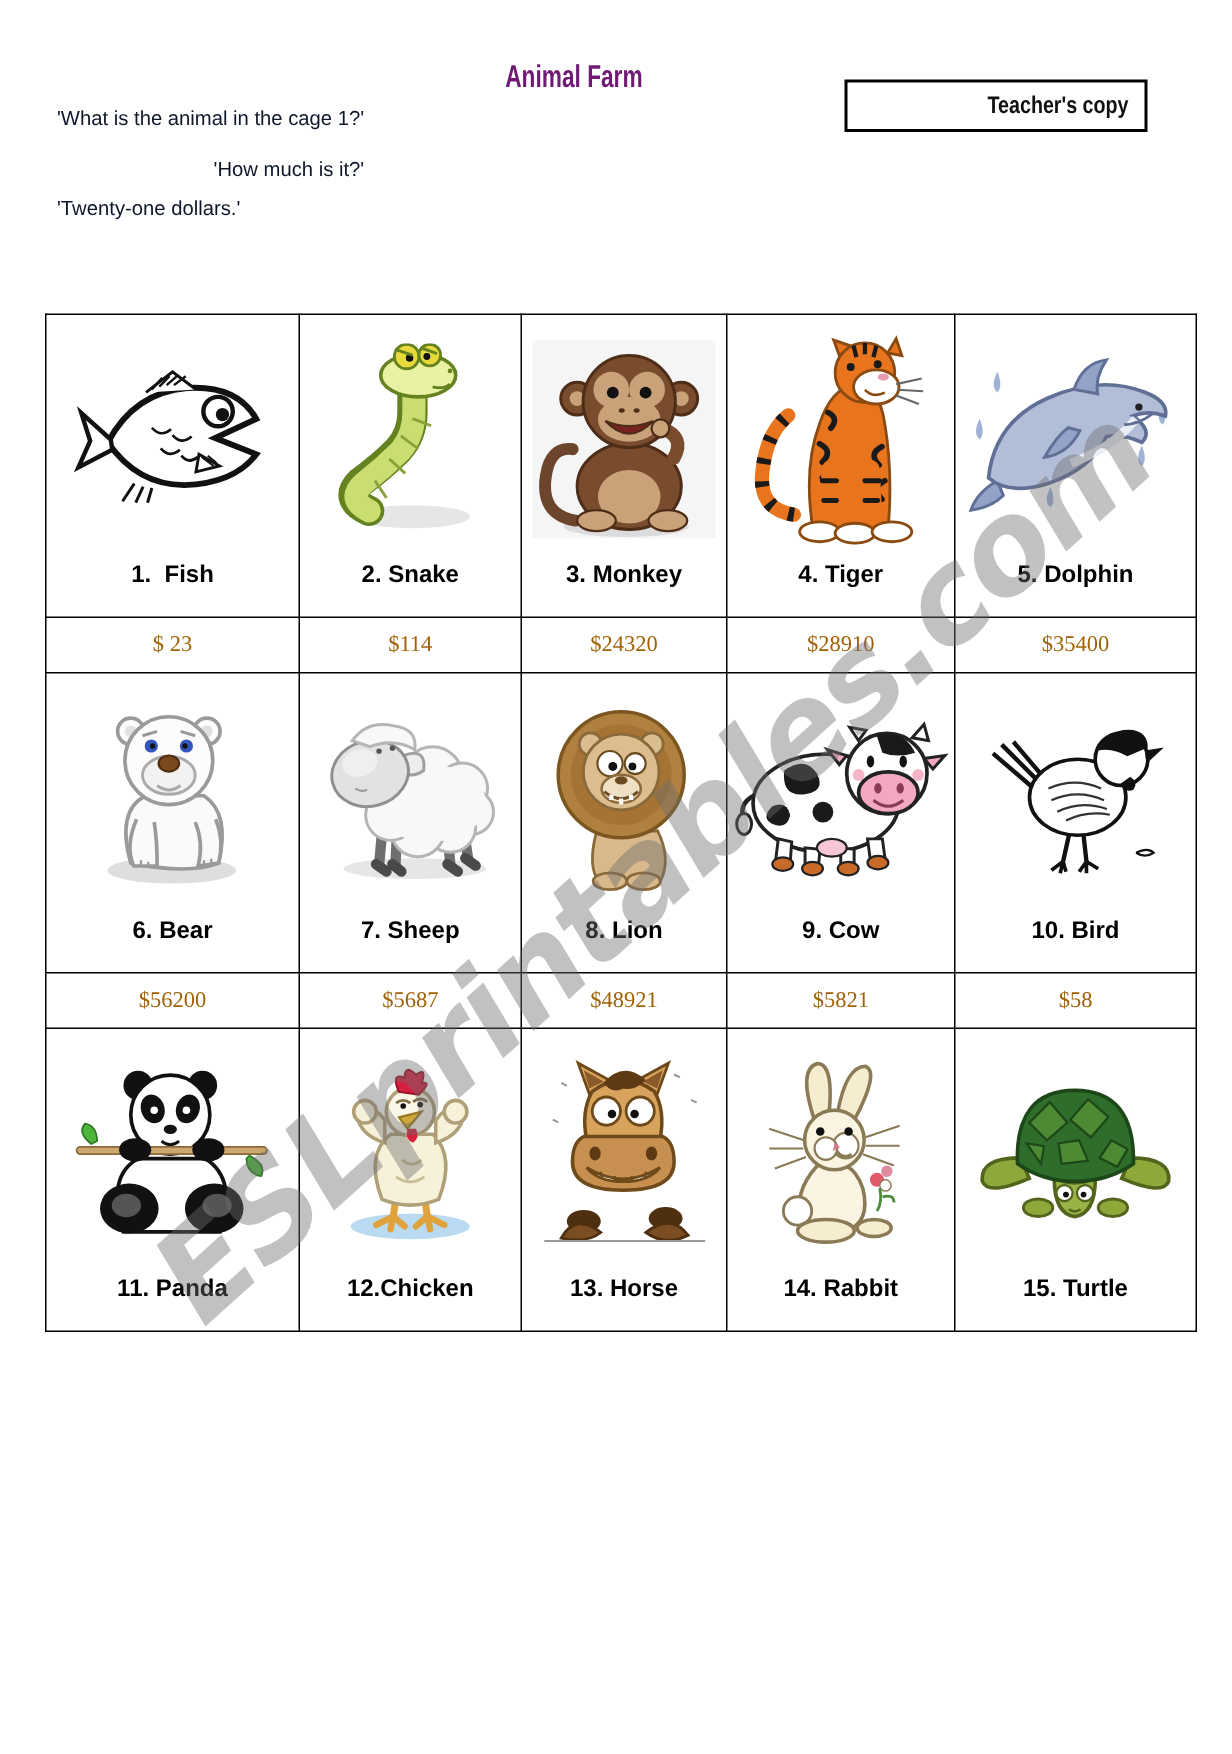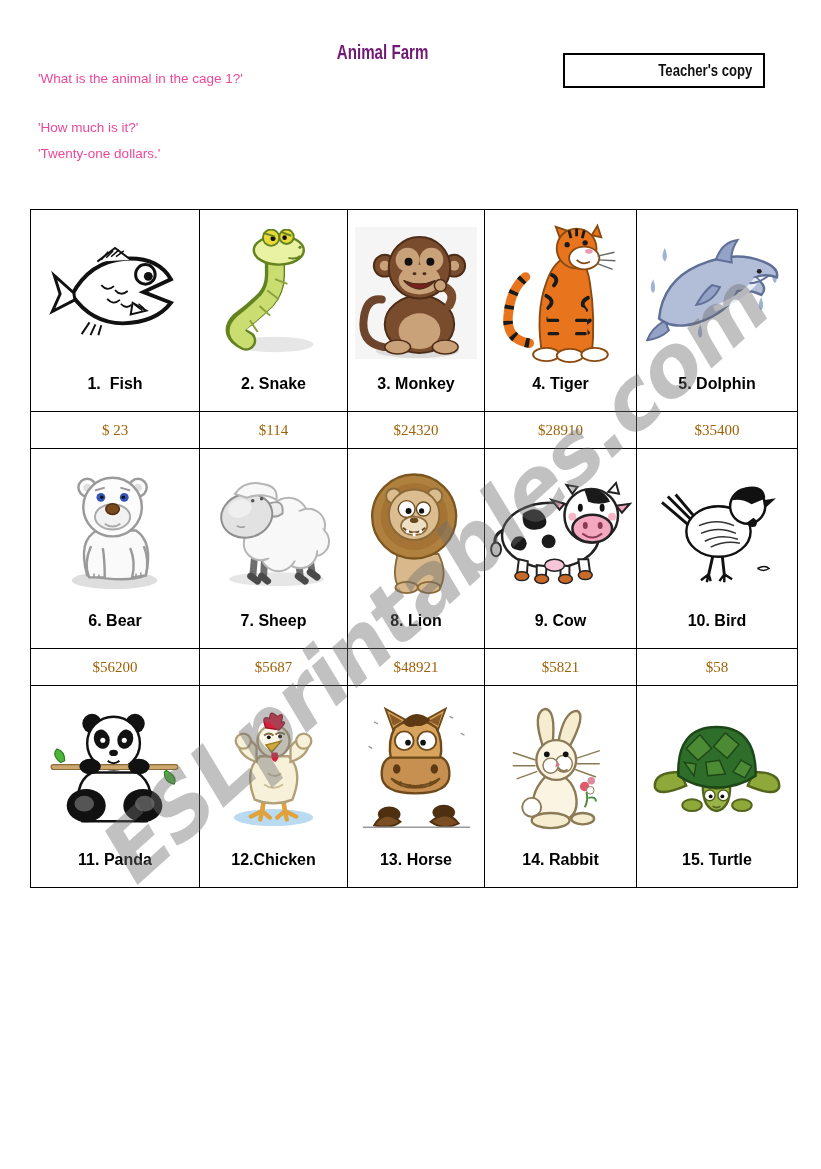--- a/index.html
+++ b/index.html
@@ -13,22 +13,22 @@
     font-size:21px;font-weight:bold;color:#701a75;
   }
   .page-title .squeeze{display:inline-block;transform:scaleX(0.72);transform-origin:center;}
   .copy-box{
     position:absolute;left:563px;top:53px;width:198px;height:31px;
     border:2px solid #000;display:flex;align-items:center;justify-content:flex-end;
     font-weight:bold;font-size:16px;background:#fff;
   }
   .copy-box .squeeze{display:inline-block;transform:scaleX(0.82);transform-origin:center;}
   
-  .dialogue{position:absolute;left:38px;top:66px;font-size:13.5px;line-height:26px;color:#ec4899;}
-  .dialogue .gap{margin-top:23px;}
+  .dialogue{position:absolute;left:38px;top:66px;font-size:13.5px;line-height:26px;color:#0f172a;}
+  .dialogue .gap{margin-top:8px;text-align:right;}
   
   table.price-table{
     position:absolute;left:30px;top:209px;border-collapse:collapse;table-layout:fixed;
     width:767px;
     padding-left:19px;
   }
   table.price-table td{border:1px solid #000;padding:0;vertical-align:top;background:transparent;}
   tr.animal-row td{height:201px;}
   tr.animal-row.r2 td{height:199px;}
   tr.price-row td{

